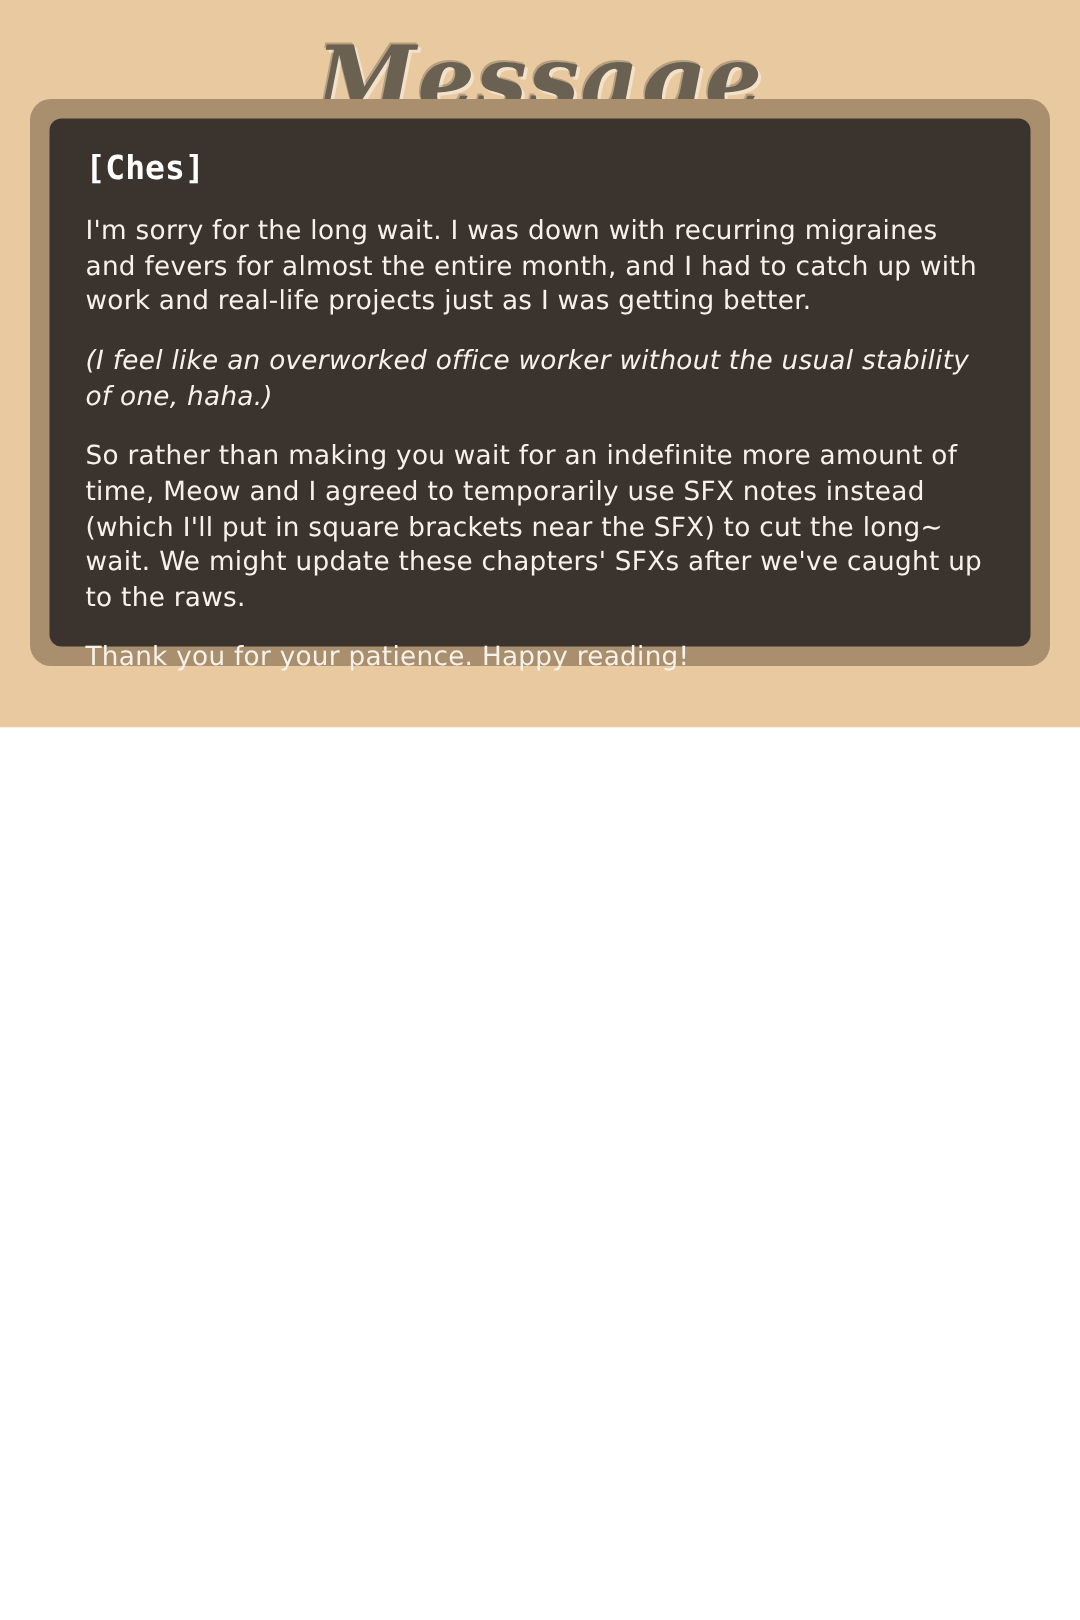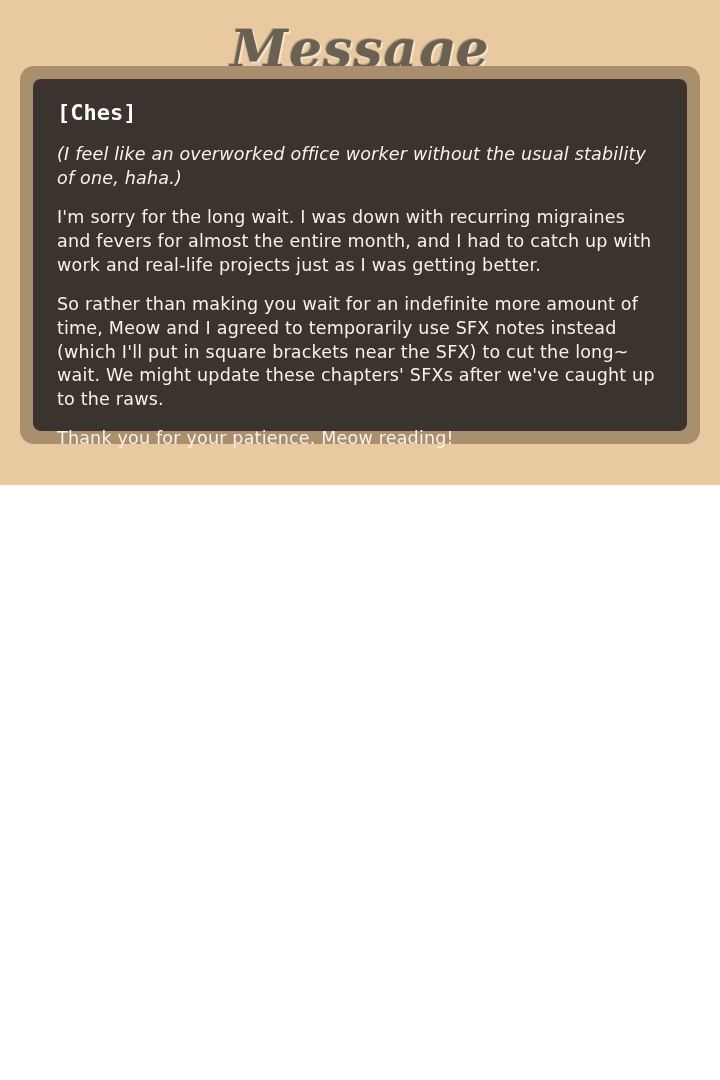--- a/index.html
+++ b/index.html
@@ -29,21 +29,21 @@
   }
   .title {
     position: absolute;
     top: 18px;
     left: 0;
     width: 720px;
     text-align: center;
     font-family: "DejaVu Serif", serif;
     font-style: italic;
     font-weight: bold;
-    font-size: 52px;
+    font-size: 60px;
     letter-spacing: 1px;
     color: #6b6152;
     text-shadow: 2px 2px 0 rgba(255,255,255,0.45), -1px -1px 0 rgba(90,80,65,0.35);
   }
   .note-frame {
     position: absolute;
     top: 66px;
     left: 20px;
     width: 680px;
     height: 378px;
@@ -100,27 +100,27 @@
 
   <div class="banner">
 
     <div class="title">Message</div>
 
     <div class="note-frame">
       <div class="note-body">
 
         <div class="note-heading">[Ches]</div>
 
+        <p class="note-para">I'm sorry for the long wait. I was down with recurring migraines and fevers for almost the entire month, and I had to catch up with work and real-life projects just as I was getting better.</p>
+
         <p class="note-para italic">(I feel like an overworked office worker without the usual stability of one, haha.)</p>
-
-        <p class="note-para">I'm sorry for the long wait. I was down with recurring migraines and fevers for almost the entire month, and I had to catch up with work and real-life projects just as I was getting better.</p>
 
         <p class="note-para">So rather than making you wait for an indefinite more amount of time, Meow and I agreed to temporarily use SFX notes instead (which I'll put in square brackets near the SFX) to cut the long~ wait. We might update these chapters' SFXs after we've caught up to the raws.</p>
 
-        <p class="note-para">Thank you for your patience. Meow reading!</p>
+        <p class="note-para">Thank you for your patience. Happy reading!</p>
 
       </div>
     </div>
 
   </div>
 
   <div class="page-bottom"></div>
 
 </div>
 

